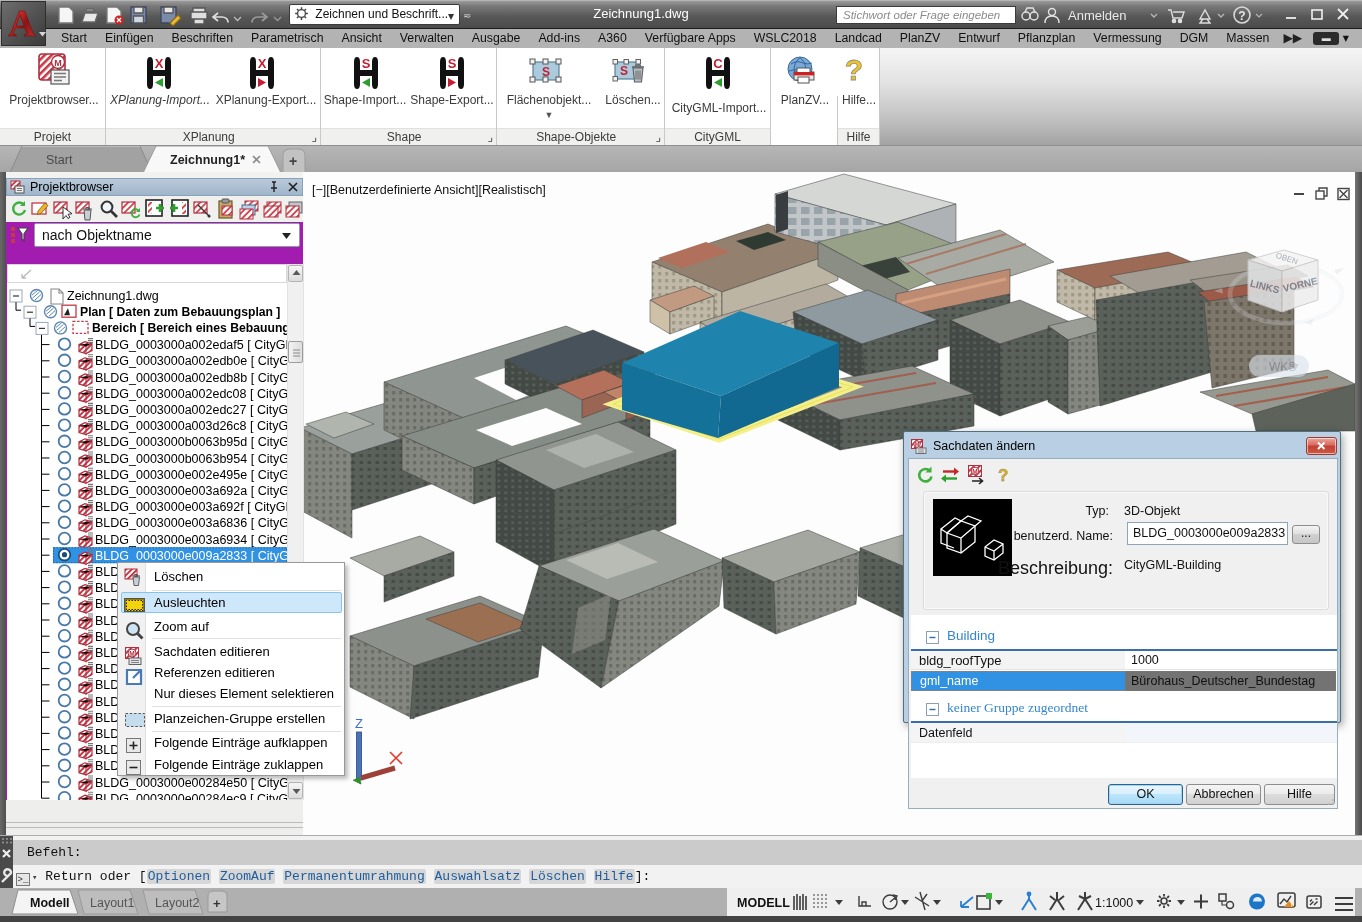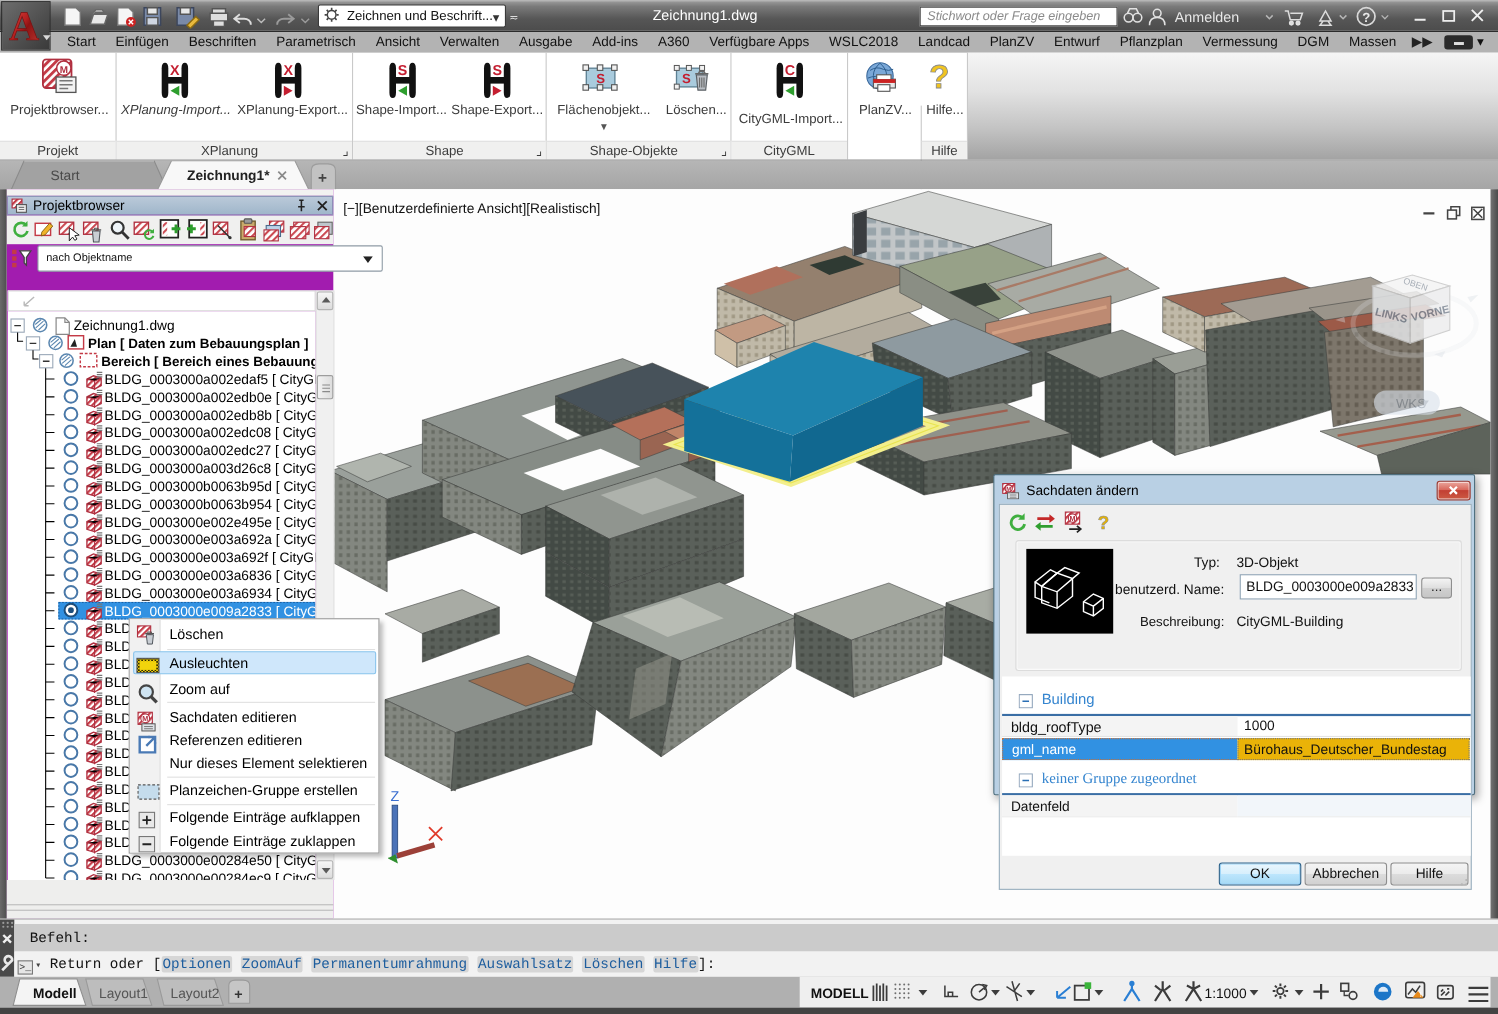--- a/index.html
+++ b/index.html
@@ -581,21 +581,21 @@
  <div class="abs" style="left:4px;top:53px;width:20px;height:20px;">
   <svg width="20" height="20" viewBox="0 0 20 20">
           <g fill="#c43a46">
             <rect x="1" y="2" width="4" height="4"></rect>
             <rect x="1" y="8" width="4" height="4"></rect>
             <rect x="1" y="14" width="4" height="4"></rect>
           </g>
           <path d="M8 3 h10 l-4 6 v7 l-2 -2 v-5 z" fill="#fff" stroke="#444" stroke-width="1.2"></path>
         </svg>
  </div>
- <div class="abs" style="left:28px;top:51px;width:314px;height:24px;background:#fff;border:1px solid #8f9ba5;border-radius:2px;font-size:10px;line-height:22px;color:#111;">
+ <div class="abs" style="left:28px;top:51px;width:266px;height:24px;background:#fff;border:1px solid #8f9ba5;border-radius:2px;font-size:14px;line-height:22px;color:#111;">
    <span style="margin-left:7px;">nach Objektname</span>
    <svg width="9" height="6" viewBox="0 0 9 6" style="position:absolute;right:8px;top:9px;">
           <path d="M0 0 h9 l-4.5 6 z" fill="#222"></path>
         </svg>
  </div>
 
  <div class="abs" style="left:1px;top:92px;width:280px;height:19px;background:#fff;border:1px solid #d9d9d9;">
    <svg width="14" height="12" viewBox="0 0 14 12" style="position:absolute;left:12px;top:3px;">
           <path d="M2 10 L11 2 M2 10 h4 M2 10 v-4" stroke="#b9b9b9" stroke-width="1.3" fill="none"></path>
         </svg>
@@ -1140,41 +1140,41 @@
        <path d="M14 34 l-6 -4 l14 -11 l6 3 z M8 30 v14 l13 5 M42 27 l6 -5 l-13 -5 l-7 5"></path>
        <path d="M52 48 l9 -7 l9 4 v9 l-9 7 l-9 -4 z M52 48 l9 4 l9 -7 M61 52 v9"></path>
       </g>
             </svg>
     </div>
     <div class="abs" style="left:125px;top:12px;width:60px;text-align:right;font-size:12.5px;color:#111;">Typ:</div>
     <div class="abs" style="left:200px;top:12px;font-size:12.5px;color:#111;">3D-Objekt</div>
     <div class="abs" style="left:59px;top:37px;width:130px;text-align:right;font-size:12.5px;color:#111;">benutzerd. Name:</div>
     <div class="abs" style="left:203px;top:30px;width:161px;height:23px;background:#fff;border:1px solid #8fa4b5;font-size:12.5px;line-height:21px;color:#111;"><span style="margin-left:5px;">BLDG_0003000e009a2833</span></div>
     <div class="abs" style="left:368px;top:33px;width:28px;height:19px;background:linear-gradient(180deg,#f4f4f4,#dfdfdf 49%,#d0d0d0 50%,#c6c6c6);border:1px solid #8e8e8e;border-radius:3px;text-align:center;font-size:12px;line-height:15px;color:#222;">...</div>
-    <div class="abs" style="left:59px;top:66px;width:130px;text-align:right;font-size:12px;color:#111;">Beschreibung:</div>
+    <div class="abs" style="left:59px;top:66px;width:130px;text-align:right;font-size:18px;color:#111;">Beschreibung:</div>
     <div class="abs" style="left:200px;top:66px;font-size:12.5px;color:#111;">CityGML-Building</div>
   </div>
 
   <div class="abs" style="left:2px;top:156px;width:426px;height:163px;background:#fff;">
     <svg width="13" height="13" viewBox="0 0 13 13" style="position:absolute;left:15px;top:16px;">
             <rect x="0.5" y="0.5" width="12" height="12" fill="#fff" stroke="#8aa0b8"></rect>
             <path d="M3.5 6.5 h6" stroke="#2a6fb5" stroke-width="1.4"></path>
           </svg>
     <div class="abs" style="left:36px;top:13px;font-size:13.5px;color:#3585cf;">Building</div>
     <div class="abs" style="left:0px;top:34px;width:426px;height:2px;background:#3a6ea5;"></div>
     <div class="abs" style="left:0px;top:36px;width:214px;height:19px;background:#f4f4f4;border-bottom:1px solid #e4e4e4;">
             <span style="position:absolute;left:8px;top:2px;font-size:13px;color:#111;">bldg_roofType</span>
           </div>
     <div class="abs" style="left:214px;top:36px;width:212px;height:19px;border-bottom:1px solid #e4e4e4;">
             <span style="position:absolute;left:6px;top:2px;font-size:12.5px;color:#111;">1000</span>
           </div>
     <div class="abs" style="left:0px;top:56px;width:214px;height:20px;background:#3191e2;border:1px dotted #c87137;border-right:none;">
             <span style="position:absolute;left:8px;top:2px;font-size:12.5px;color:#fff;">gml_name</span>
           </div>
-    <div class="abs" style="left:214px;top:56px;width:211px;height:20px;border:1px dotted #777;background:#eab308;">
+    <div class="abs" style="left:214px;top:56px;width:211px;height:20px;border:1px dotted #777;background:#737373;">
             <span style="position:absolute;left:5px;top:2px;font-size:12.5px;color:#111;">Bürohaus_Deutscher_Bundestag</span>
           </div>
     <svg width="13" height="13" viewBox="0 0 13 13" style="position:absolute;left:15px;top:88px;">
             <rect x="0.5" y="0.5" width="12" height="12" fill="#fff" stroke="#8aa0b8"></rect>
             <path d="M3.5 6.5 h6" stroke="#2a6fb5" stroke-width="1.4"></path>
           </svg>
     <div class="abs" style="left:36px;top:85px;font-size:13.5px;color:#3585cf;font-family:Liberation Serif, serif;">keiner Gruppe zugeordnet</div>
     <div class="abs" style="left:0px;top:106px;width:426px;height:2px;background:#3a6ea5;"></div>
     <div class="abs" style="left:0px;top:108px;width:214px;height:20px;background:#f4f4f4;border-bottom:1px solid #eee;">
             <span style="position:absolute;left:8px;top:3px;font-size:12.5px;color:#111;">Datenfeld</span>

